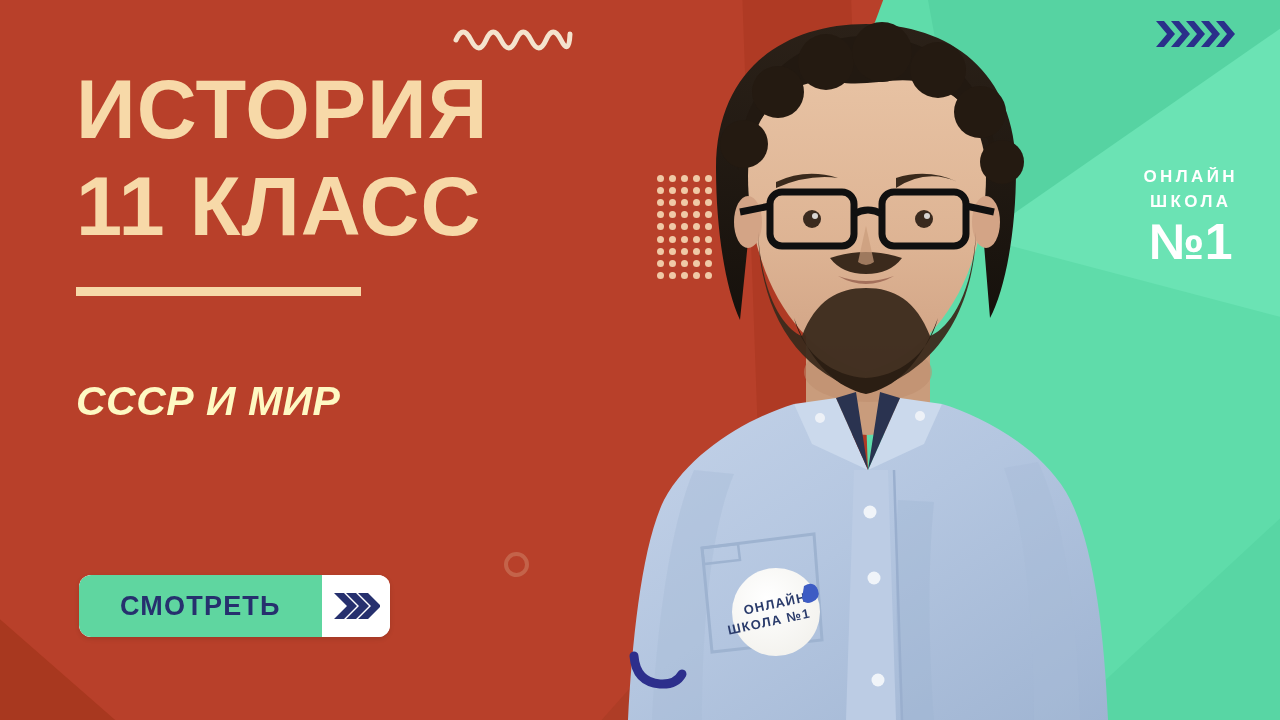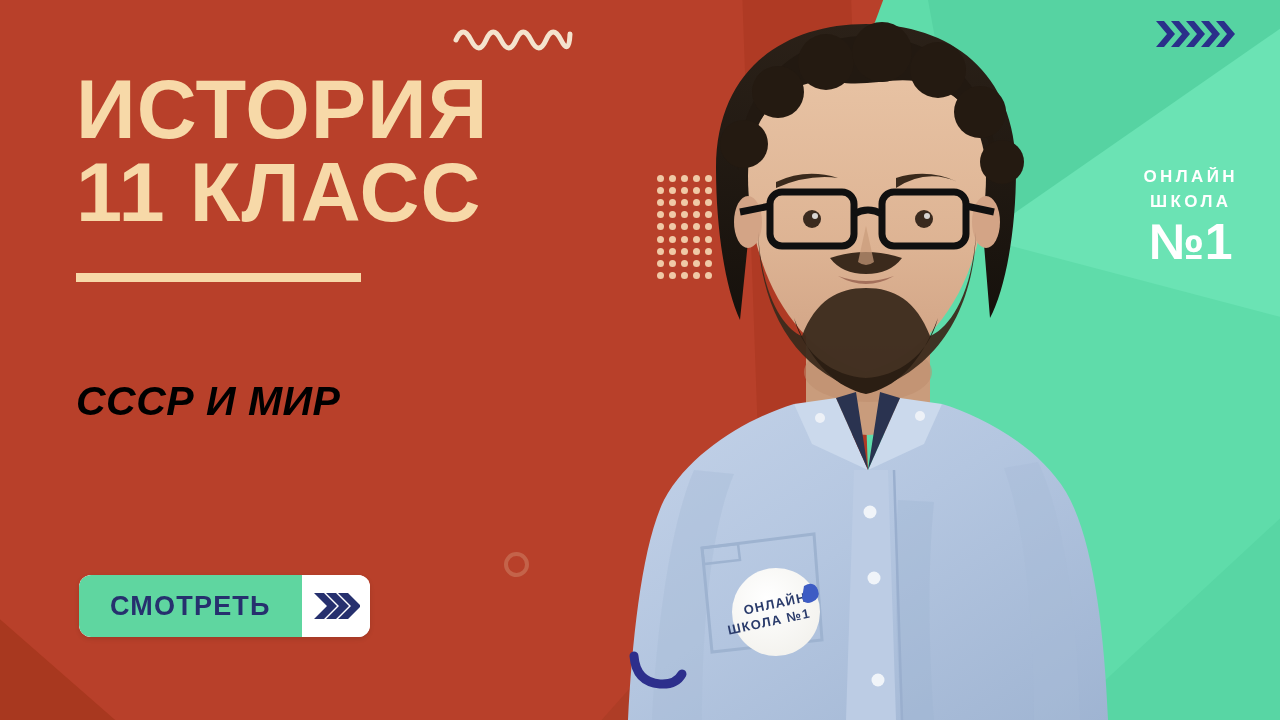--- a/index.html
+++ b/index.html
@@ -65,38 +65,38 @@
     border:4px solid #C4634A; border-radius:50%; }
 
   
   .title-block { position:absolute; left:76px; top:58px; width:620px; }
   .title-line {
     color:#F7D9A8; font-weight:700; letter-spacing:1px; line-height:0.95;
     font-size:83px; white-space:nowrap;
     text-transform:uppercase;
     margin-top:13px;
   }
-  .title-line.l2 { margin-top:4px; }
+  .title-line.l2 { margin-top:18px; }
   .title-rule { margin-top:40px; width:285px; height:9px; background:#F7D9A8; }
 
   .subtitle { position:absolute; left:76px; top:372px; width:610px;
-    color:#000000; font-style:italic; font-weight:700; font-size:41px;
+    color:#fef9c3; font-style:italic; font-weight:700; font-size:41px;
     line-height:1.45; letter-spacing:0.5px; text-transform:uppercase; }
   .subtitle .s2 { text-transform:none; }
 
   
   .watch-btn {
     position:absolute; left:79px; top:575px;
     height:62px; display:flex; align-items:stretch;
     background:#FFFFFF; border-radius:12px; overflow:hidden;
     box-shadow:0 2px 5px rgba(0,0,0,.12);
   }
   .watch-btn .label-zone {
     background:#5FD6A0; display:flex; align-items:center; justify-content:center;
-    padding:0 31px; border-radius:12px 0 0 12px;
+    padding:0 41px; border-radius:12px 0 0 12px;
   }
   .watch-btn .label-zone span {
     color:#26306E; font-weight:700; font-size:27px; letter-spacing:1.2px;
   }
   .watch-btn .arrow-zone {
     background:#FFFFFF; display:flex; align-items:center; justify-content:center;
     width:68px;
   }
 
   

